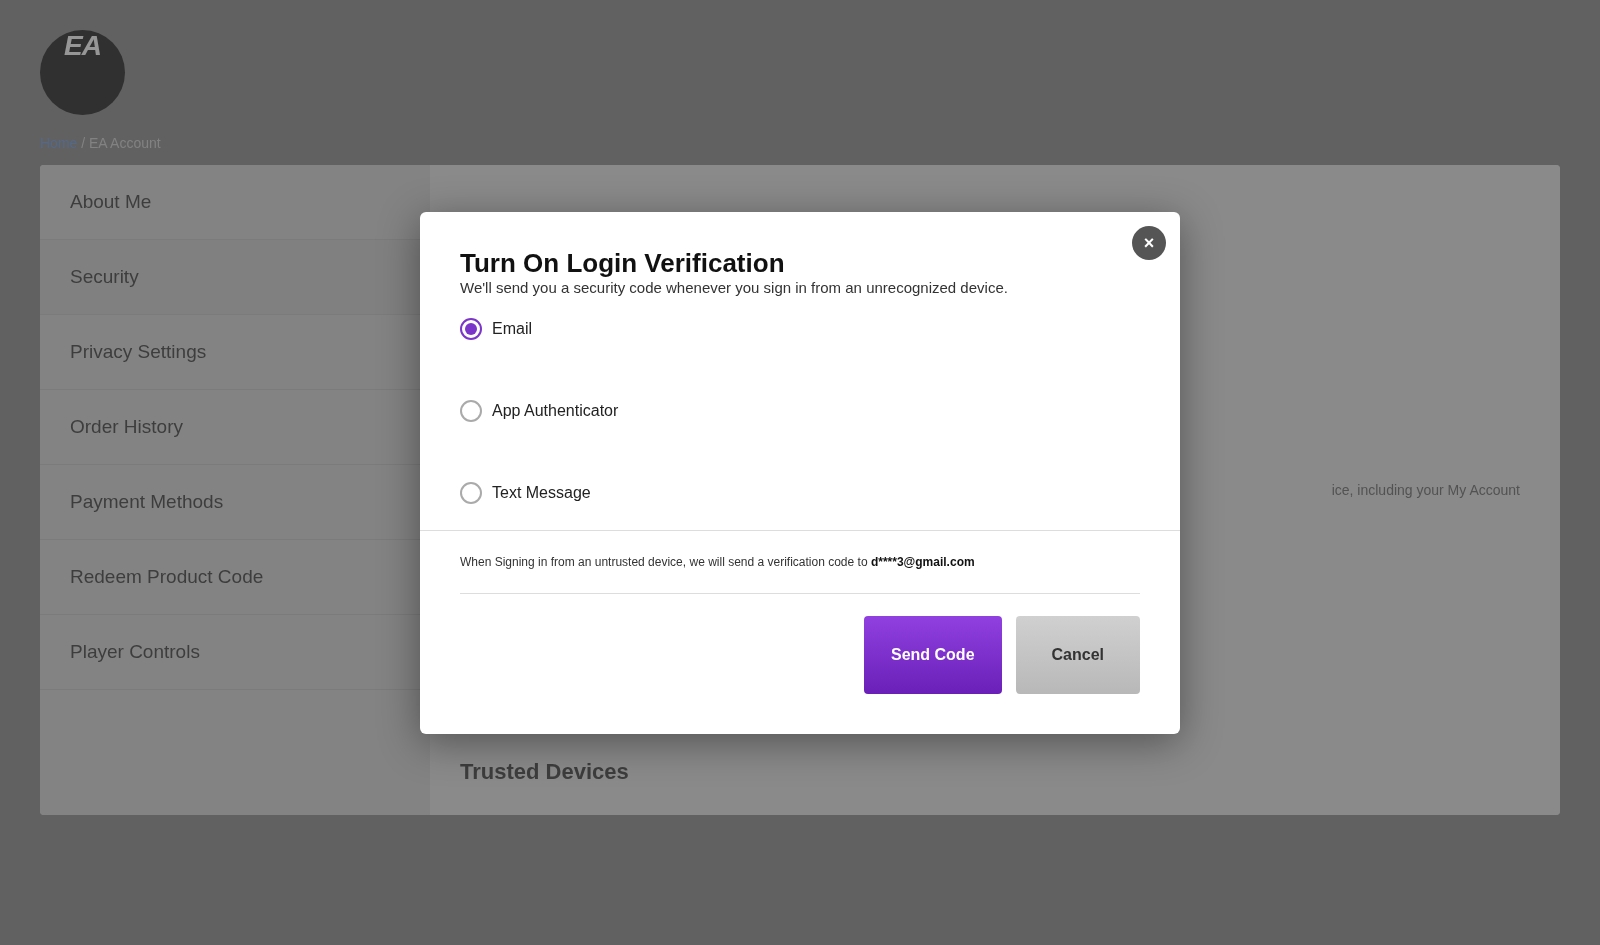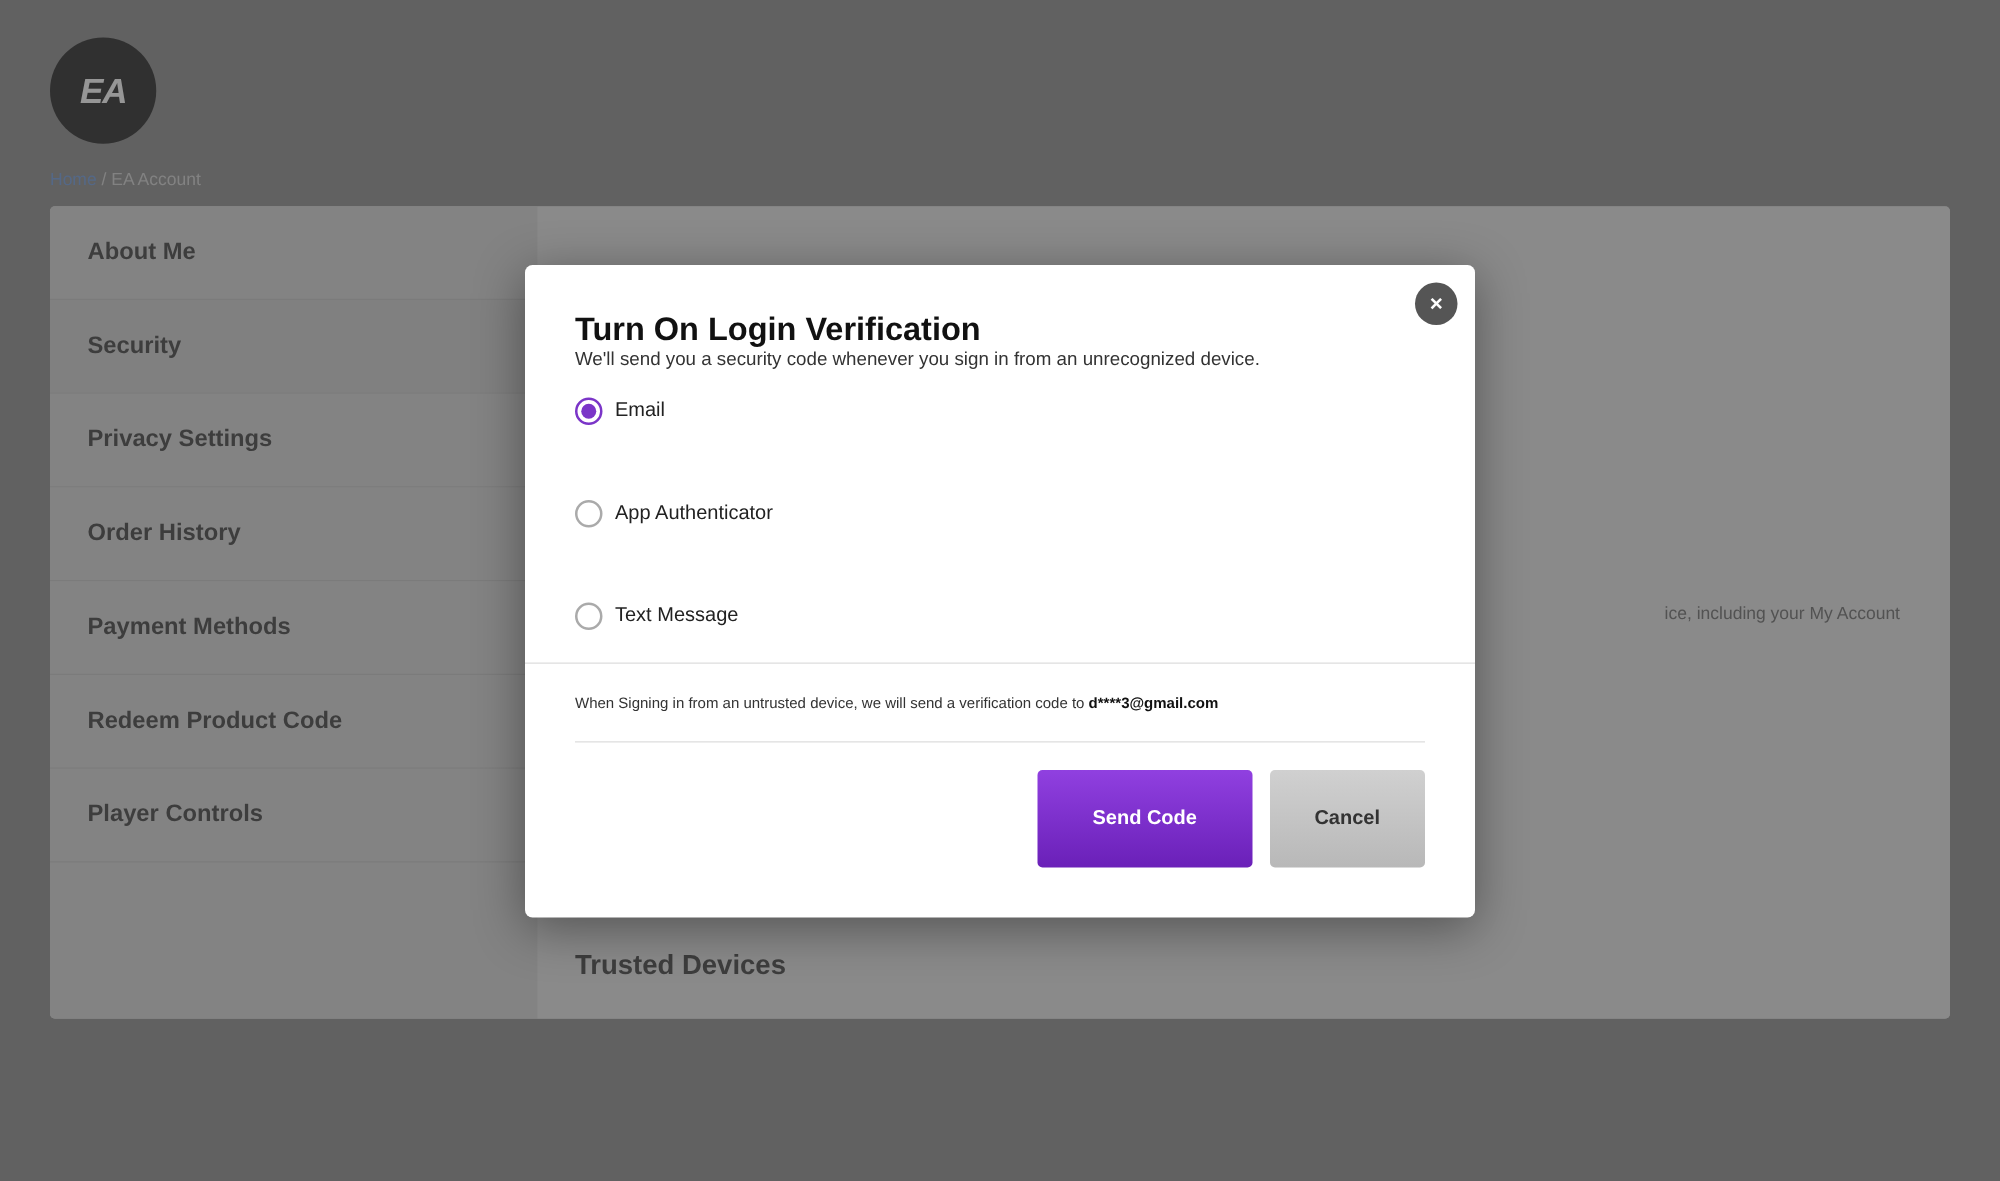--- a/index.html
+++ b/index.html
@@ -19,21 +19,20 @@
       background-color: #7a7a7a;
       padding: 30px 40px;
     }
 
     .ea-logo {
       width: 85px;
       height: 85px;
       background: #000;
       border-radius: 50%;
       display: flex;
-      align-items: center;
       justify-content: center;
       margin-bottom: 20px;
     }
     .ea-logo-text {
       color: #fff;
       font-size: 28px;
       font-weight: 900;
       font-style: italic;
       letter-spacing: -1px;
     }
@@ -65,21 +64,21 @@
 
     .sidebar {
       width: 390px;
       flex-shrink: 0;
       background: #d0d0d0;
     }
 
     .sidebar-item {
       padding: 26px 30px;
       font-size: 19px;
-      font-weight: 700;
+      font-weight: 400;
       color: #222;
       border-bottom: 1px solid #bbb;
       cursor: pointer;
       background: #d0d0d0;
     }
     .sidebar-item.active {
       background: #c8c8c8;
     }
 
     .main-content {
@@ -227,21 +226,21 @@
       padding: 22px 0 10px 0;
       display: flex;
       justify-content: flex-end;
       gap: 14px;
     }
 
     .btn-send-code {
       background: linear-gradient(to bottom, #9040e0, #6a20b8);
       color: #fff;
       border: none;
-      padding: 14px 44px;
+      padding: 14px 27px;
       font-size: 16px;
       font-weight: 600;
       border-radius: 4px;
       cursor: pointer;
     }
 
     .btn-cancel {
       background: linear-gradient(to bottom, #d0d0d0, #b8b8b8);
       color: #333;
       border: none;

